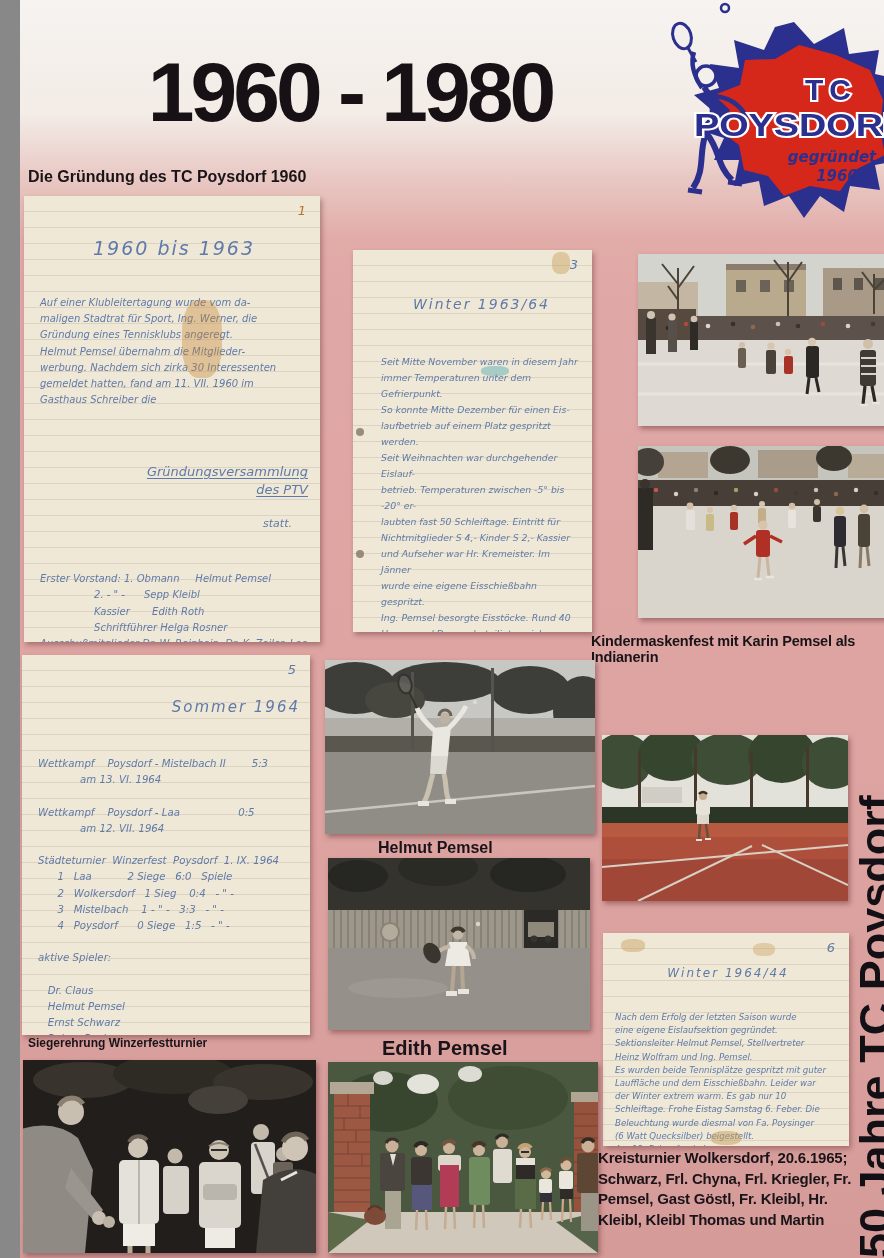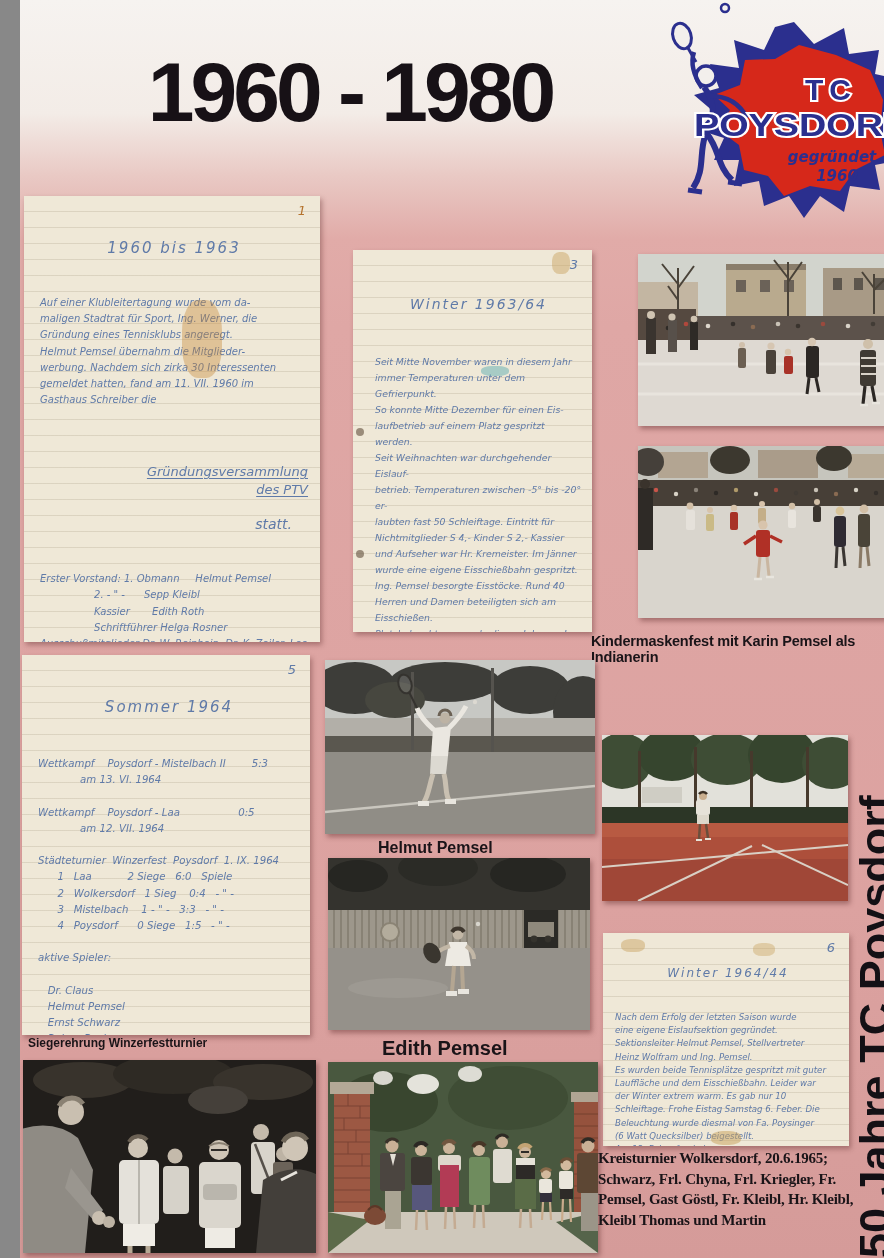--- a/index.html
+++ b/index.html
@@ -23,49 +23,49 @@
     box-shadow:2px 3px 5px rgba(90,40,40,.40);
   }
   .hw{font-family:"DejaVu Sans",sans-serif;font-style:italic;color:#5f7aa8;white-space:pre-wrap;}
   .doc .pageno{position:absolute;top:7px;right:14px;font-size:13px;}
   .doc .dtitle{text-align:center;letter-spacing:2px;}
   .underline{text-decoration:underline;text-underline-offset:2px;}
   .stain{position:absolute;border-radius:40%;pointer-events:none;}
   .hole{position:absolute;width:8px;height:8px;border-radius:50%;background:#6b5a48;opacity:.65;}
   #doc1{left:4px;top:196px;width:296px;height:446px;padding:0;}
   #doc1 .inner{padding:12px 12px 0 16px;font-size:10px;line-height:16.2px;}
-  #doc1 .dtitle{font-size:15px;margin-bottom:6px;}
+  #doc1 .dtitle{font-size:19px;margin-bottom:6px;}
   #doc1 .pageno{color:#b5742f;}
   #doc2{left:333px;top:250px;width:239px;height:382px;}
-  #doc2 .inner{padding:14px 10px 0 22px;font-size:9.3px;line-height:16px;}
+  #doc2 .inner{padding:14px 10px 0 28px;font-size:9.3px;line-height:16px;}
   #doc2 .dtitle{font-size:14px;margin-bottom:10px;}
   #doc3{left:2px;top:655px;width:288px;height:380px;}
   #doc3 .inner{padding:12px 10px 0 16px;font-size:10.2px;line-height:16.2px;}
-  #doc3 .dtitle{font-size:15px;margin-bottom:8px;}
+  #doc3 .dtitle{font-size:15px;margin-bottom:8px;text-align:right;}
   #doc4{left:583px;top:933px;width:246px;height:213px;}
   #doc4 .inner{padding:8px 8px 0 12px;font-size:8.6px;line-height:13.2px;}
   #doc4 .dtitle{font-size:12px;margin-bottom:4px;}
   .mid-heading{display:block;text-align:right;margin:4px 0;}
   #doc1 .mid-heading{font-size:13px;line-height:18px;position:relative;}
-  #doc1 .side-word{position:absolute;right:16px;font-size:14px;}
+  #doc1 .side-word{position:absolute;right:16px;font-size:11px;}
   
   .photo{position:absolute;overflow:hidden;box-shadow:2px 3px 5px rgba(90,40,40,.45);background:#999;}
   .photo svg{display:block;width:100%;height:100%;}
   #ph-ice1{left:618px;top:254px;width:266px;height:172px;}
   #ph-ice2{left:618px;top:446px;width:266px;height:172px;}
   #ph-helmut{left:305px;top:660px;width:270px;height:174px;}
   #ph-edith{left:308px;top:858px;width:262px;height:172px;}
   #ph-court{left:582px;top:735px;width:246px;height:166px;}
   #ph-sieger{left:3px;top:1060px;width:293px;height:193px;}
   #ph-group{left:308px;top:1062px;width:270px;height:191px;}
   #cap-kinder{left:571px;top:633px;width:326px;font-size:14.5px;letter-spacing:-0.2px;}
   #cap-helmut{left:358px;top:839px;font-size:16px;}
   #cap-edith{left:362px;top:1037px;font-size:20px;}
   #cap-sieger{left:8px;top:1036px;font-size:12px;}
-  #cap-kreis{left:578px;top:1148px;width:272px;font-size:15px;line-height:20.5px;letter-spacing:-0.2px;font-family:Liberation Serif, serif;}
+  #cap-kreis{left:578px;top:1148px;width:272px;font-size:15px;line-height:20.5px;letter-spacing:-0.2px;}
   
   #logo{left:624px;top:0;width:272px;height:218px;}
   #side-banner{
     left:830px;top:1258px;width:480px;height:54px;
     transform:rotate(-90deg);transform-origin:0 0;
     font-size:45px;font-weight:bold;color:#131015;white-space:nowrap;
   }
 </style>
 </head>
 <body>
@@ -91,20 +91,21 @@
         <path d="M63 134 C76 150 73 166 88 180" stroke-width="6"></path>
         <path d="M44 190 L58 192 M84 182 L98 184" stroke-width="5"></path>
       </g>
       <text x="161" y="100" font-family="Liberation Sans,sans-serif" font-weight="bold" font-size="30" fill="#2b2f8e" stroke="#ffffff" stroke-width="4" paint-order="stroke" textLength="46">TC</text>
       <text x="50" y="136" font-family="Liberation Sans,sans-serif" font-weight="bold" font-size="31" fill="#2b2f8e" stroke="#ffffff" stroke-width="4" paint-order="stroke" textLength="212" lengthAdjust="spacingAndGlyphs">POYSDORF</text>
       <text x="188" y="162" text-anchor="middle" font-family="DejaVu Sans,sans-serif" font-style="italic" font-weight="bold" font-size="15" fill="#2b2f8e">gegründet</text>
       <text x="193" y="181" text-anchor="middle" font-family="DejaVu Sans,sans-serif" font-style="italic" font-weight="bold" font-size="15" fill="#2b2f8e">1960</text>
     </svg>
   </div>
 
+  <div class="abs section-heading">Die Gründung des TC Poysdorf 1960</div>
 
   <div class="doc" id="doc1">
     <div class="hw pageno">1</div>
     <div class="inner hw">
       <div class="dtitle">1960 bis 1963</div>
       <div>Auf einer Klubleitertagung wurde vom da-
 maligen Stadtrat für Sport, Ing. Werner, die
 Gründung eines Tennisklubs angeregt.
 Helmut Pemsel übernahm die Mitglieder-
 werbung. Nachdem sich zirka 30 Interessenten

